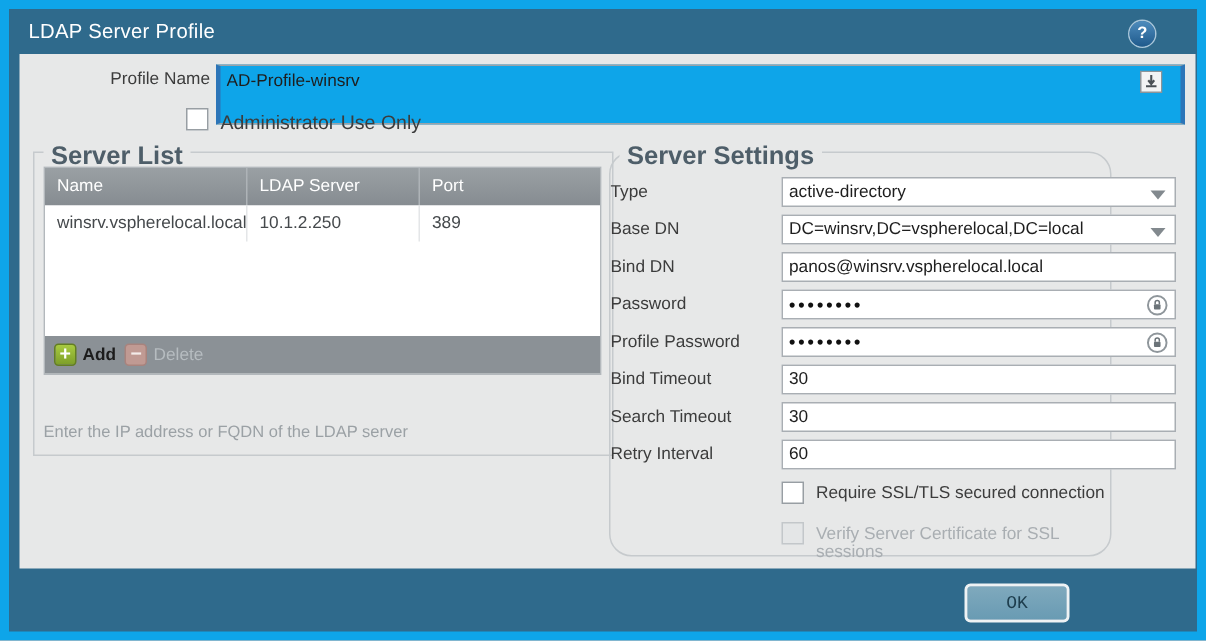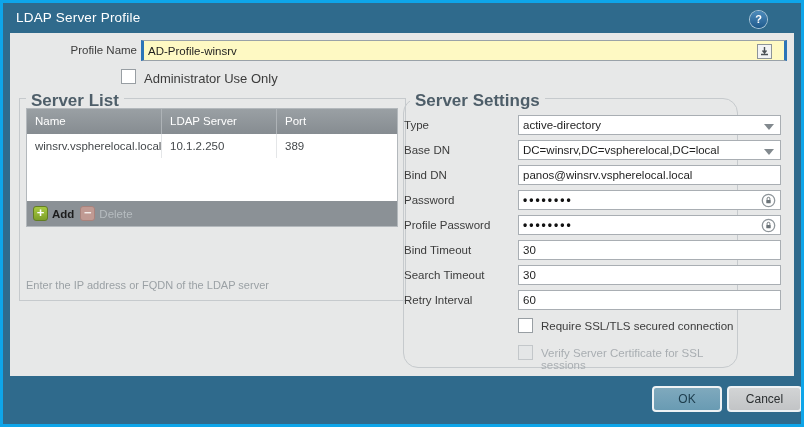--- a/index.html
+++ b/index.html
@@ -1,55 +1,55 @@
 <!DOCTYPE html>
 <html><head>
 <meta charset="utf-8">
 <style>
   * { margin:0; padding:0; box-sizing:border-box; }
   html,body { background:#cfd3d6; font-family:"Liberation Sans","DejaVu Sans",sans-serif; }
 
   .dialog { position:relative; width:804px; height:427px; background:#2f6a8c;
-            border:3px solid #0ea5e9; overflow:hidden; }
+            border:6px solid #0ea5e9; overflow:hidden; }
 
   
   .titlebar { position:absolute; left:0; top:0; right:0; height:30px; }
   .title { position:absolute; left:13px; top:0; line-height:30px; color:#fff;
            font-size:13.5px; letter-spacing:.2px; }
   .help { position:absolute; left:747px; top:8px; width:17px; height:17px; border-radius:50%;
           background:linear-gradient(180deg,#4e8cbd 0%,#1f5a8c 100%);
           box-shadow:0 0 0 1px #a9c6da; color:#fff; font-size:11px; font-weight:bold;
           text-align:center; line-height:17px; cursor:pointer; }
 
   
   .content { position:absolute; left:7px; top:30px; width:784px; height:343px;
              background:#e7e8e8; }
 
   .pn-label { position:absolute; left:0; top:11px; width:127px; text-align:right;
               font-size:11.5px; color:#3c3c3c; }
-  .pn-wrap { position:absolute; left:131px; top:7px; width:646px; height:21px;
-             background:#fef9c3; border-top:1px solid #9aa2a8; border-bottom:1px solid #9aa2a8;
+  .pn-wrap { position:absolute; left:131px; top:7px; width:646px; height:40px;
+             background:#0ea5e9; border-top:1px solid #9aa2a8; border-bottom:1px solid #9aa2a8;
              border-left:3px solid #2c75b8; border-right:3px solid #2c75b8; }
   .pn-wrap input { position:absolute; left:4px; top:0; width:600px; height:20px; border:none;
                    outline:none; font-family:inherit; font-size:11.5px; color:#1e1e1e; background:transparent; }
   .pn-icon { position:absolute; right:12px; top:3px; width:15px; height:15px; }
 
   .cb { width:15px; height:15px; background:#fff; border:1px solid #989ea3; display:inline-block; cursor:pointer; }
   .admin-cb { position:absolute; left:111px; top:36px; }
   .admin-label { position:absolute; left:134px; top:38px; font-size:13px; color:#3c3c3c; }
 
   
   .fieldset { position:absolute; border:1px solid #c6cacd; }
   .fs-left  { left:9px;  top:65px; width:387px; height:203px; }
   .fs-right { left:393px; top:65px; width:335px; height:270px;border-radius:15px; }
   .legend { position:absolute; top:-8px; left:6px; background:#e7e8e8; padding:0 5px;
             font-size:17px; font-weight:bold; color:#4e5e69; }
 
   
-  .table { position:absolute; left:6px; top:9px; width:372px; height:119px;
+  .table { position:absolute; left:6px; top:9px; width:372px; height:139px;
            border:1px solid #b3b8bc; background:#fff; }
   .thead { position:absolute; left:0; top:0; right:0; height:25px;
            background:linear-gradient(180deg,#9aa0a4 0%,#868c91 100%); cursor:pointer; }
   .th { position:absolute; top:0; line-height:25px; color:#fff; font-size:11.5px; padding-left:8px; }
   .th.c1 { left:0;   width:134px; }
   .th.c2 { left:134px; width:115px; border-left:1px solid #aeb3b7; }
   .th.c3 { left:249px; width:121px; border-left:1px solid #aeb3b7; }
   .tbody { position:absolute; left:0; top:25px; right:0; height:87px; background:#fff; }
   .tr { position:absolute; left:0; top:0; right:0; height:24px; cursor:pointer; }
   .td { position:absolute; top:0; line-height:24px; font-size:11.5px; color:#45494c; padding-left:8px;
@@ -84,21 +84,21 @@
               border-top:6px solid #82898e; }
   .pwd-icon { position:absolute; right:4px; top:2px; width:15px; height:15px; }
 
   .scb-row .cb { position:absolute; left:114px; }
   .scb-label { position:absolute; left:137px; font-size:11.5px; color:#3c3c3c; }
   .cb.disabled { border-color:#c3c7ca; background:#e4e6e7; cursor:default; }
   .scb-label.disabled { color:#a9aeb2; }
 
   
   .ok-btn, .cancel-btn { position:absolute; top:383px; height:26px; border-radius:4px;
-        border:2px solid #eef2f4; font-family:Liberation Sans, sans-serif; font-size:12px; cursor:pointer;margin-left:12px; }
+        border:2px solid #eef2f4; font-family:Liberation Mono, monospace; font-size:12px; cursor:pointer; }
   .ok-btn { left:637px; width:70px; background:linear-gradient(180deg,#7fa9bd 0%,#699bb3 100%); color:#1d3d4d; }
   .cancel-btn { left:712px; width:75px; background:linear-gradient(180deg,#d2d4d5 0%,#c2c4c6 100%); color:#2b2f31; }
 
   .bottom-strip { position:absolute; left:0; top:421px; right:0; height:6px; background:#e7e8e8; }
 </style>
 </head>
 <body>
 
 <div class="dialog">
 
@@ -219,16 +219,15 @@
       </div>
       <div class="scb-row">
         <span class="cb disabled" style="top:246px"></span>
         <span class="scb-label disabled" style="top:248px">Verify Server Certificate for SSL sessions</span>
       </div>
     </div>
 
   </div>
 
   <button class="ok-btn">OK</button>
-  <button class="cancel-btn">Cancel</button>
 
   <div class="bottom-strip"></div>
 </div>
 
 </body></html>

